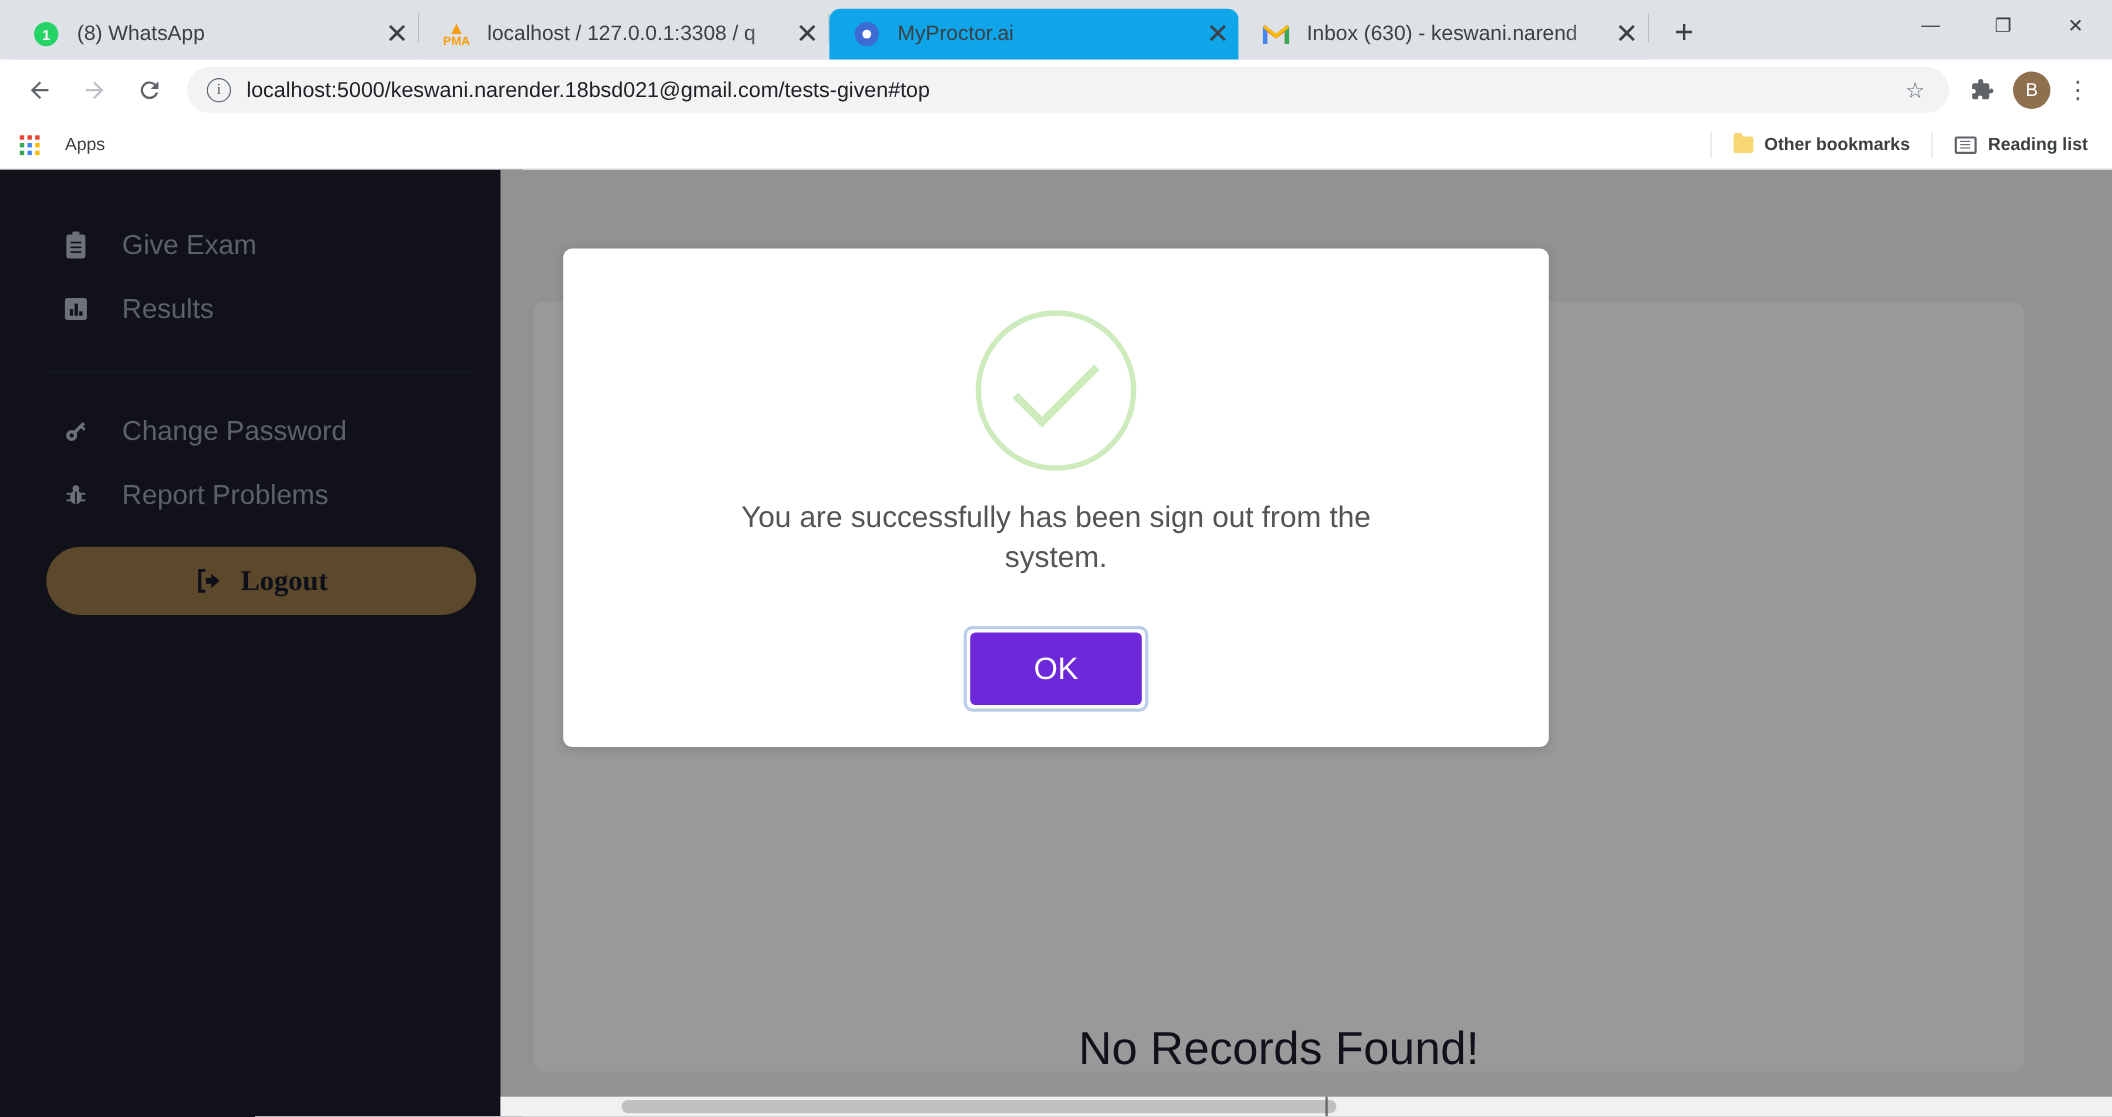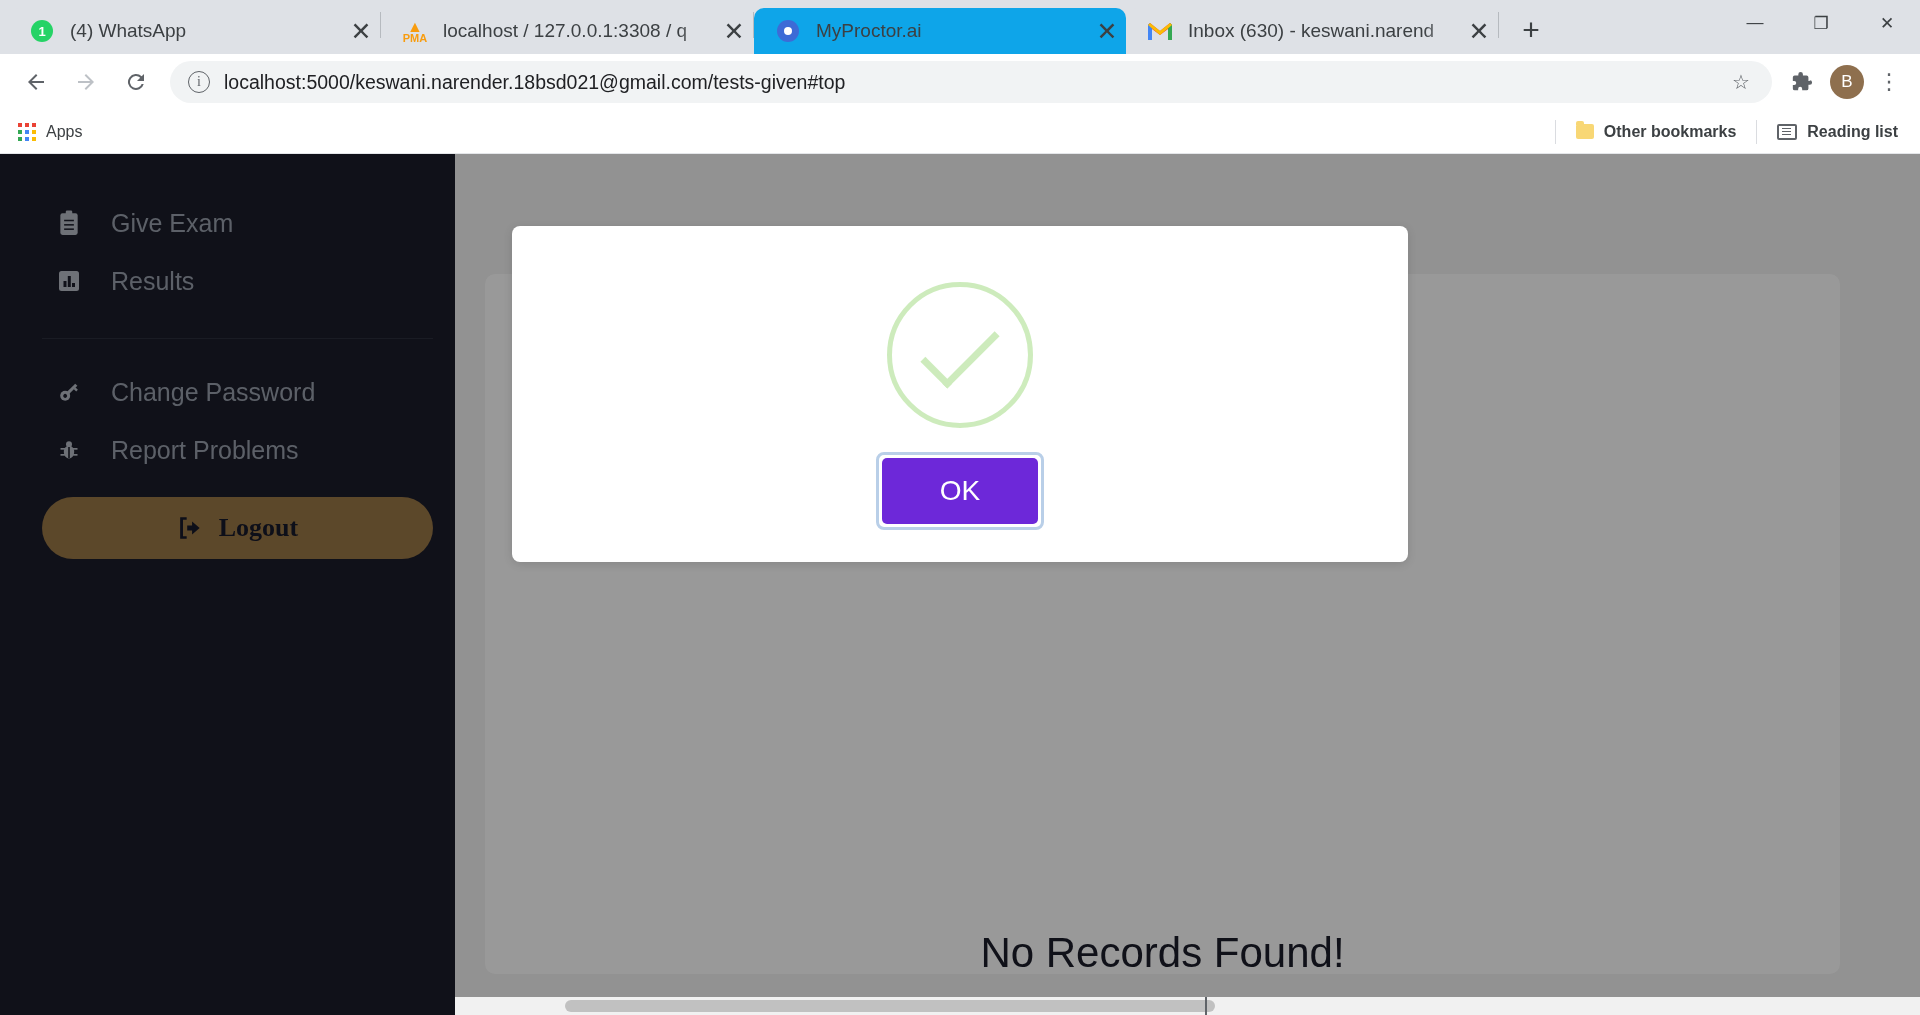--- a/index.html
+++ b/index.html
@@ -147,21 +147,21 @@
 
   
   .bookmarks {
     height: 44px;
     background: #ffffff;
     display: flex;
     align-items: center;
     padding: 0 18px 0 18px;
     border-bottom: 1px solid #e4e6e9;
   }
-  .bm-apps { display:flex; align-items:center; gap:10px; }
+  .bm-apps { display:flex; align-items:center; gap:23px; }
   .apps-grid {
     width: 18px; height: 18px;
     display: grid; grid-template-columns: repeat(3,4px); grid-template-rows: repeat(3,4px);
     gap: 3px;
   }
   .apps-grid i { display:block; width:4px; height:4px; }
   .bm-label { font-size: 16px; color: #3c4043; }
   .bm-right { margin-left:auto; display:flex; align-items:center; gap:0;font-weight:bold; }
   .bm-divider { width:1px; height:24px; background:#dadce0; margin: 0 16px; }
   .bm-item { display:flex; align-items:center; gap:10px; padding: 0 4px; }
@@ -308,21 +308,21 @@
 <body>
 
 <div class="browser">
 
   <div class="tabstrip">
 
     <div class="tab inactive">
       <span class="tab-favicon">
         <span class="fav-whatsapp">1</span>
       </span>
-      <span class="tab-title">(4) WhatsApp</span>
+      <span class="tab-title">(8) WhatsApp</span>
       <span class="tab-close">✕</span>
     </div>
     <div class="tab-sep"></div>
 
     <div class="tab inactive">
       <span class="tab-favicon">
         <span class="fav-pma"><span class="tri">▲</span>PMA</span>
       </span>
       <span class="tab-title">localhost / 127.0.0.1:3308 / q</span>
       <span class="tab-close">✕</span>
@@ -497,20 +497,21 @@
         <div class="no-records">No Records Found!</div>
       </div>
     </div>
 
     <div class="overlay"></div>
 
     <div class="modal">
       <div class="check-circle">
         <span class="check-mark"></span>
       </div>
+      <div class="modal-text">You are successfully has been sign out from the system.</div>
       <div class="ok-wrap">
         <button class="ok-btn">OK</button>
       </div>
     </div>
 
     <div class="hscroll">
       <div class="hscroll-thumb"></div>
       <div class="hscroll-tick"></div>
     </div>
 

